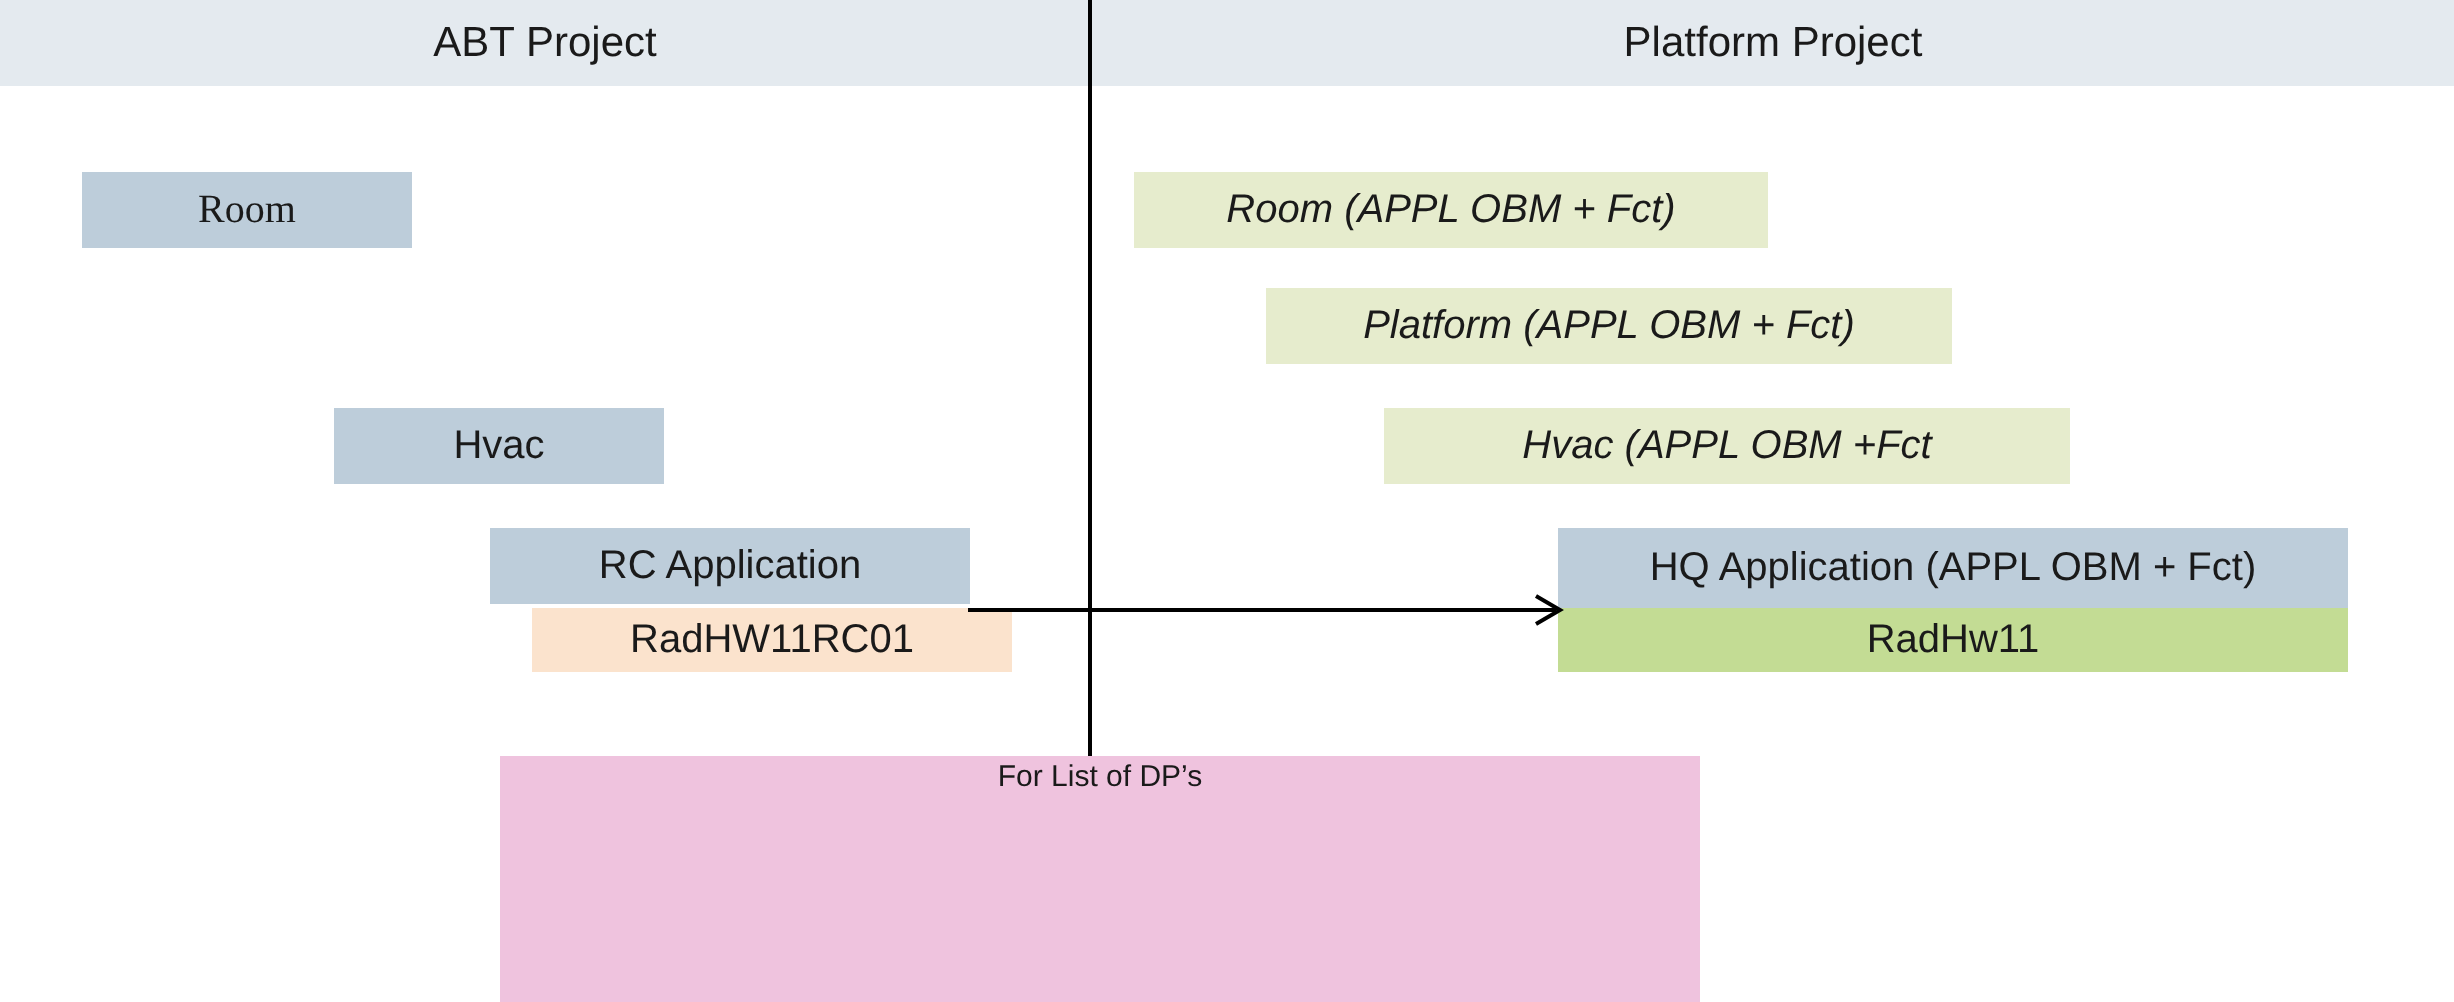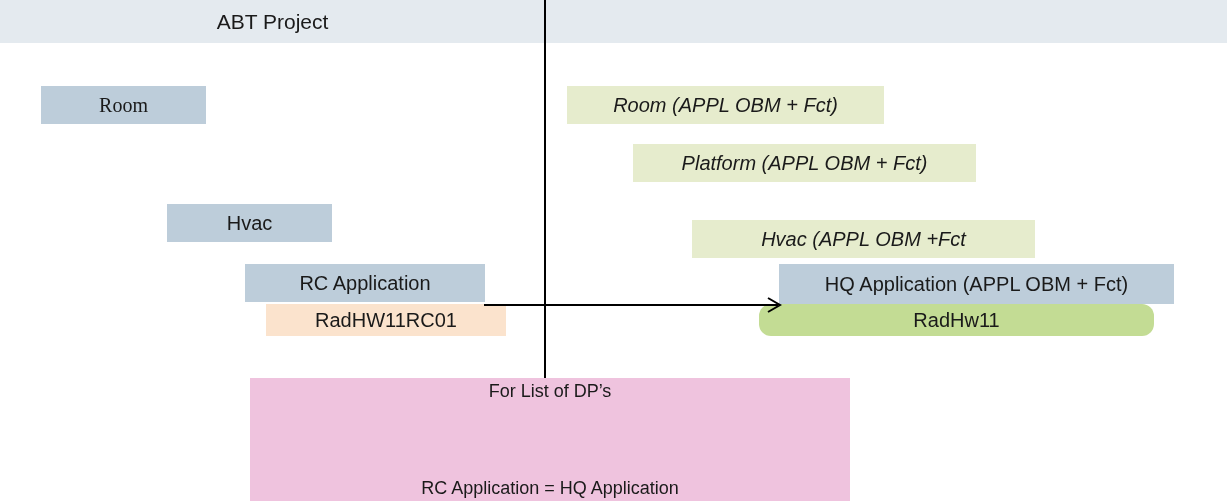--- a/index.html
+++ b/index.html
@@ -71,22 +71,22 @@
   .fill-peach      { background: #fbe3cd; margin-left: 21px; }
   .fill-pink       { background: #efc3de; }
 
   
   .note {
     position: absolute;
     box-sizing: border-box;
     display: flex;
     flex-direction: column;
     align-items: center;
-    justify-content: space-between;
-    font-size: 18px;
+    justify-content: flex-start;
+    font-size: 15px;
     color: #1a1a1a;
     line-height: 1.45;
     white-space: nowrap;
   }
 
   
   .arrow-wrap {
     position: absolute;
     left: 484px;
     top: 296px;
@@ -95,47 +95,47 @@
   }
   .arrow-wrap svg { display: block; }
 </style>
 </head>
 <body>
 
 <div id="canvas">
 
   <div class="header-band"></div>
   <div class="header-title left">ABT Project</div>
+  <div class="header-title right">Platform Project</div>
 
   <div class="divider"></div>
 
   <div class="node fill-blue" style="left:41px; top:86px; width:165px; height:38px;font-family:Liberation Serif, serif;">Room</div>
 
 
   <div class="node fill-blue" style="left:167px; top:204px; width:165px; height:38px;">Hvac</div>
 
   <div class="node fill-blue" style="left:245px; top:264px; width:240px; height:38px;text-align:center;">RC Application</div>
 
   <div class="node fill-peach" style="left:245px; top:304px; width:240px; height:32px;">RadHW11RC01</div>
 
   <div class="node fill-lightgreen" style="left:567px; top:86px; width:317px; height:38px;">Room (APPL OBM + Fct)</div>
 
   <div class="node fill-lightgreen" style="left:633px; top:144px; width:343px; height:38px;">Platform (APPL OBM + Fct)</div>
 
-  <div class="node fill-lightgreen" style="left:692px; top:220px; width:343px; height:38px;">Hvac (APPL OBM +Fct</div>
+  <div class="node fill-lightgreen" style="left:692px; top:204px; width:343px; height:38px;">Hvac (APPL OBM +Fct</div>
 
   <div class="node fill-blue" style="left:779px; top:264px; width:395px; height:40px;">HQ Application  (APPL OBM + Fct)</div>
 
-  <div class="node fill-green" style="left:759px; top:304px; width:395px; height:32px;border-radius:12px;">RadHw11</div>
+  <div class="node fill-green" style="left:779px; top:304px; width:395px; height:32px;">RadHw11</div>
 
   <div class="arrow-wrap">
     <svg width="300" height="18" viewBox="0 0 300 18">
       <line x1="0" y1="9" x2="294" y2="9" stroke="#000000" stroke-width="2"></line>
       <polyline points="284,2 296,9 284,16" fill="none" stroke="#000000" stroke-width="2"></polyline>
     </svg>
   </div>
 
   <div class="note fill-pink" style="left:250px; top:378px; width:600px; height:123px;">
     <div>For List of DP’s</div>
-    <div>RC Application = HQ Application</div>
   </div>
 
 </div>
 
 </body></html>

